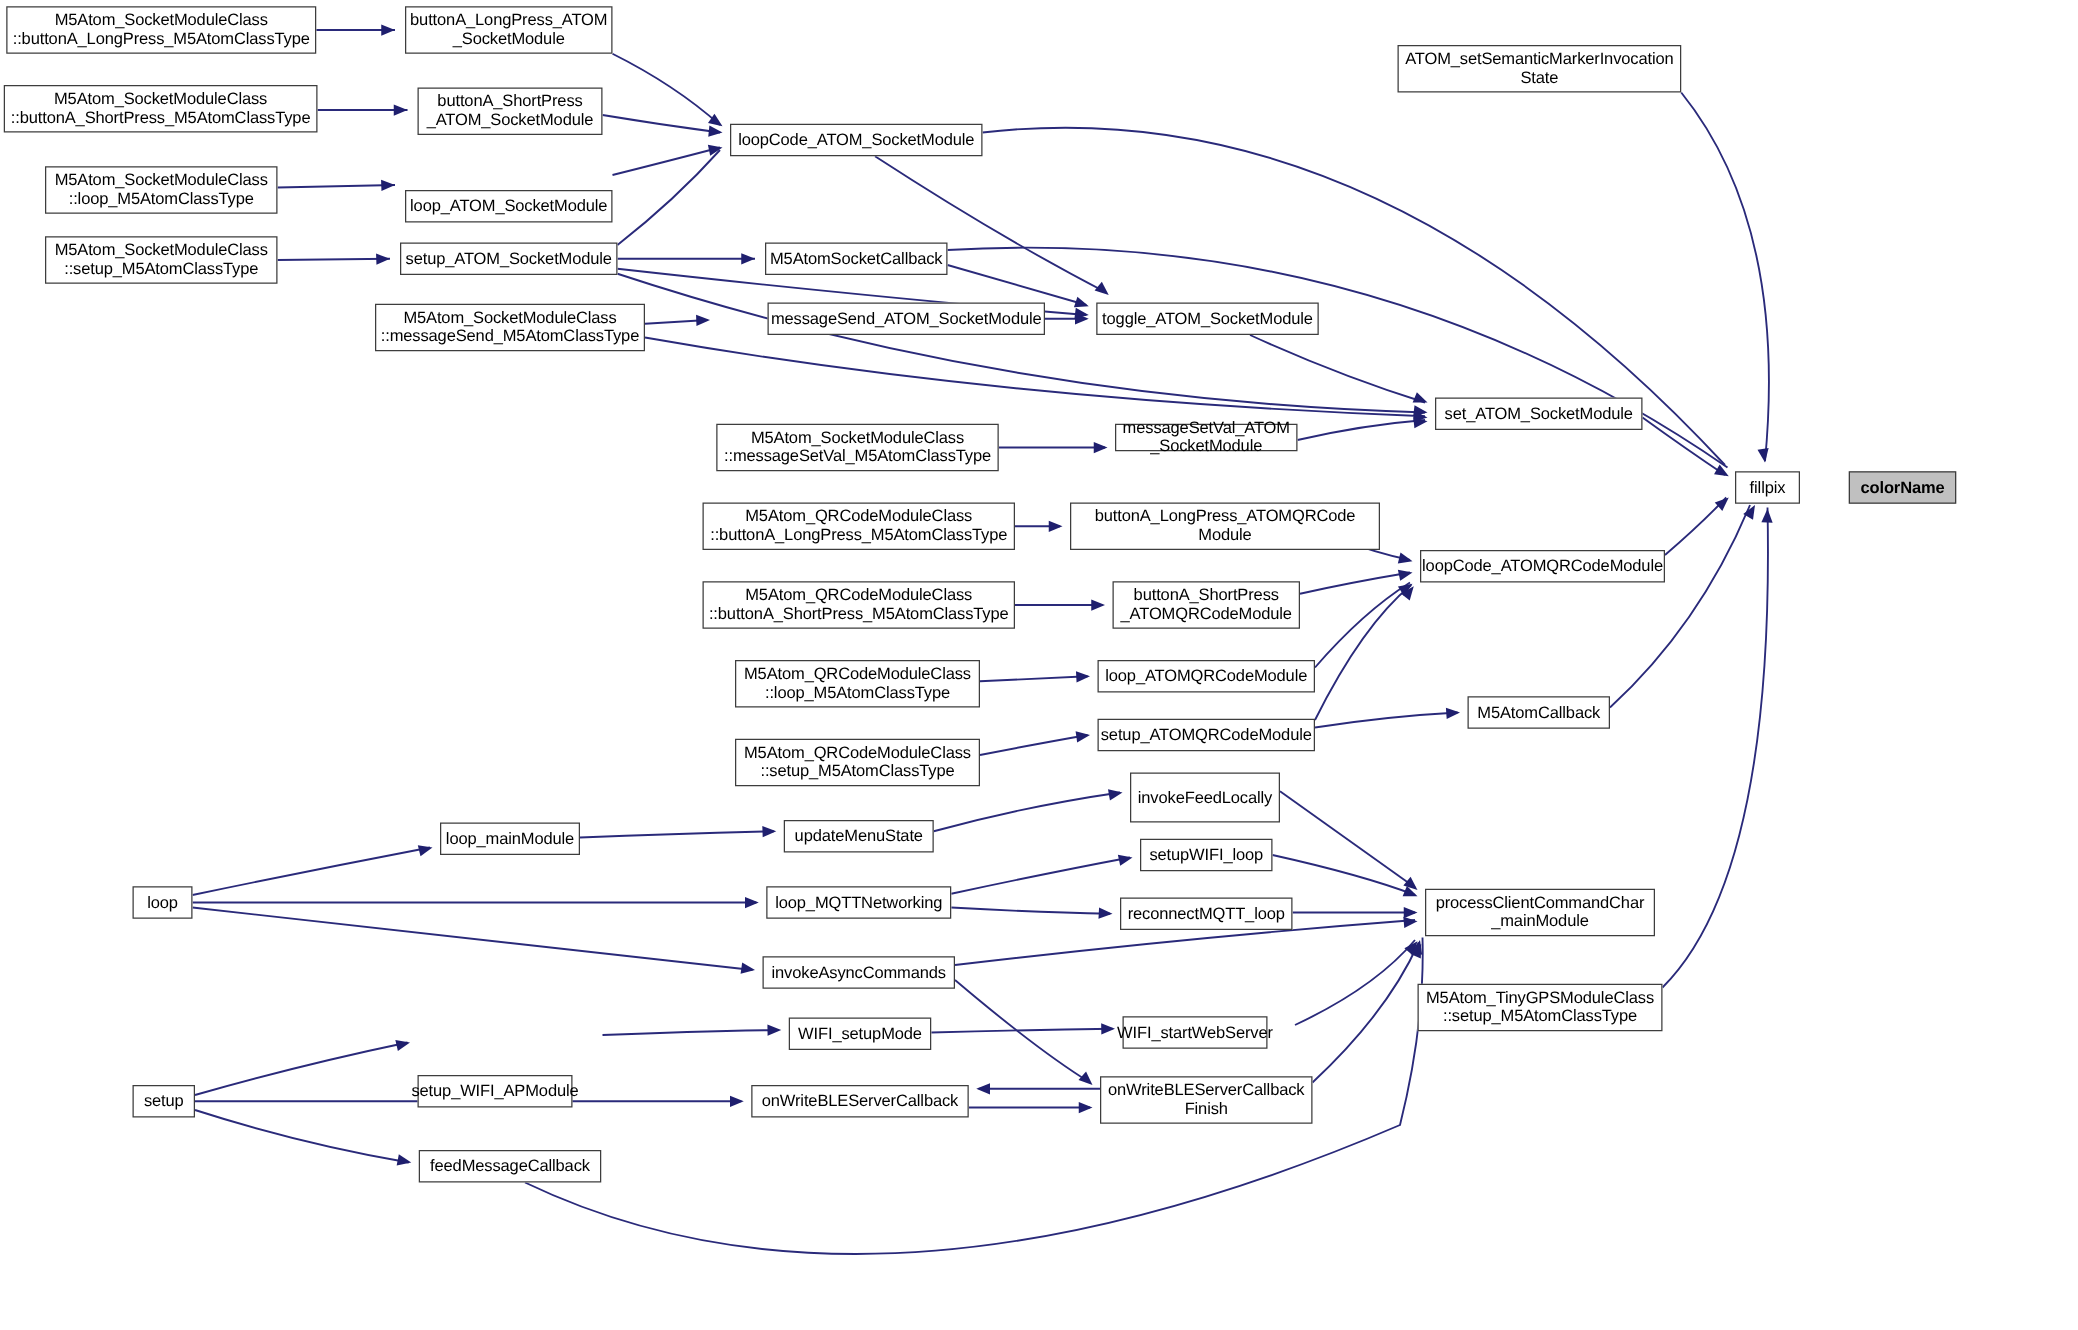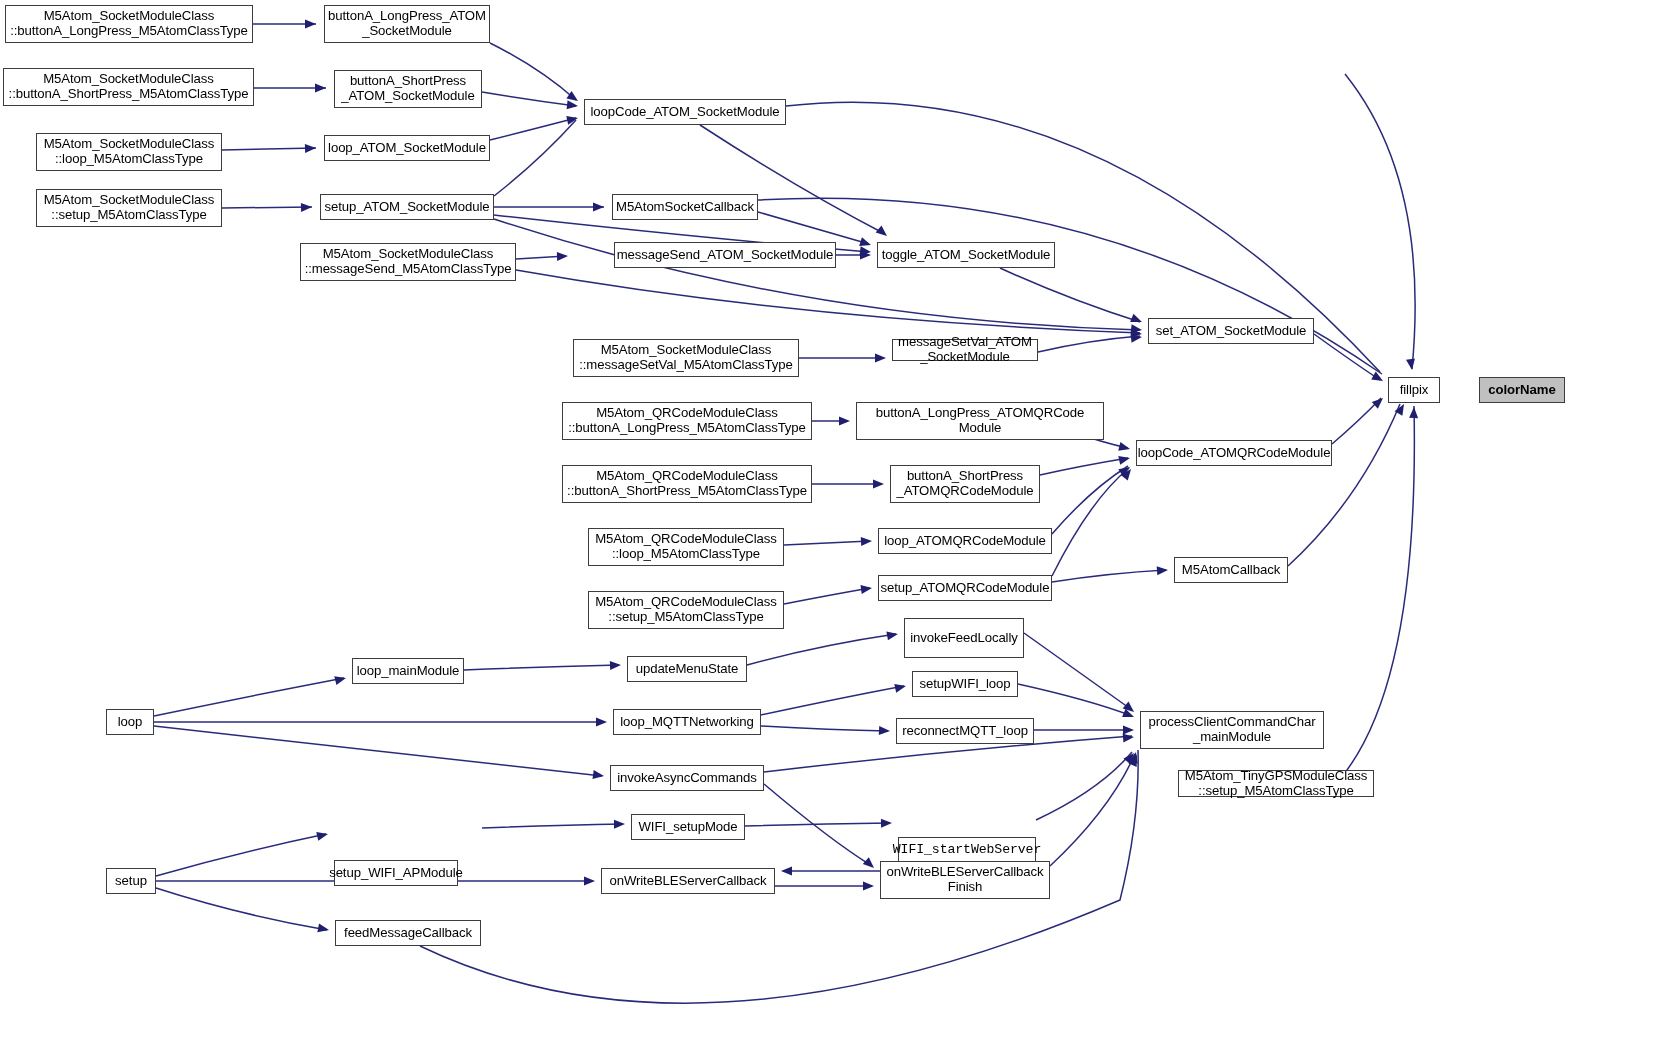--- a/index.html
+++ b/index.html
@@ -188,33 +188,35 @@
       <div class="node-box" style="left: 3px; top: 68px; width: 251px; height: 38px;">M5Atom_SocketModuleClass
 ::buttonA_ShortPress_M5AtomClassType</div>
       <div class="node-box" style="left: 36px; top: 133px; width: 186px; height: 38px;">M5Atom_SocketModuleClass
 ::loop_M5AtomClassType</div>
       <div class="node-box" style="left: 36px; top: 189px; width: 186px; height: 38px;">M5Atom_SocketModuleClass
 ::setup_M5AtomClassType</div>
       <div class="node-box" style="left: 324px; top: 5px; width: 166px; height: 38px;">buttonA_LongPress_ATOM
 _SocketModule</div>
       <div class="node-box" style="left: 334px; top: 70px; width: 148px; height: 38px;">buttonA_ShortPress
 _ATOM_SocketModule</div>
-      <div class="node-box" style="left: 324px; top: 135px; width: 166px; height: 26px;">loop_ATOM_SocketModule</div>
+      <div class="node-box" style="left: 324px; top: 152px; width: 166px; height: 26px;">loop_ATOM_SocketModule</div>
       <div class="node-box" style="left: 320px; top: 194px; width: 174px; height: 26px;">setup_ATOM_SocketModule</div>
       <div class="node-box" style="left: 300px; top: 243px; width: 216px; height: 38px;">M5Atom_SocketModuleClass
 ::messageSend_M5AtomClassType</div>
       <div class="node-box" style="left: 584px; top: 99px; width: 202px; height: 26px;">loopCode_ATOM_SocketModule</div>
       <div class="node-box" style="left: 612px; top: 194px; width: 146px; height: 26px;">M5AtomSocketCallback</div>
       <div class="node-box" style="left: 574px; top: 242px; width: 222px; height: 26px; margin-left: 40px;">messageSend_ATOM_SocketModule</div>
       <div class="node-box" style="left: 877px; top: 242px; width: 178px; height: 26px;">toggle_ATOM_SocketModule</div>
       <div class="node-box" style="left: 573px; top: 339px; width: 226px; height: 38px;">M5Atom_SocketModuleClass
 ::messageSetVal_M5AtomClassType</div>
       <div class="node-box" style="left: 892px; top: 339px; width: 146px; height: 22px;">messageSetVal_ATOM
 _SocketModule</div>
       <div class="node-box" style="left: 1148px; top: 318px; width: 166px; height: 26px;">set_ATOM_SocketModule</div>
+      <div class="node-box" style="left: 1118px; top: 36px; width: 227px; height: 38px;">ATOM_setSemanticMarkerInvocation
+State</div>
       <div class="node-box" style="left: 562px; top: 402px; width: 250px; height: 38px;">M5Atom_QRCodeModuleClass
 ::buttonA_LongPress_M5AtomClassType</div>
       <div class="node-box" style="left: 856px; top: 402px; width: 248px; height: 38px;">buttonA_LongPress_ATOMQRCode
 Module</div>
       <div class="node-box" style="left: 562px; top: 465px; width: 250px; height: 38px;">M5Atom_QRCodeModuleClass
 ::buttonA_ShortPress_M5AtomClassType</div>
       <div class="node-box" style="left: 890px; top: 465px; width: 150px; height: 38px;">buttonA_ShortPress
 _ATOMQRCodeModule</div>
       <div class="node-box" style="left: 1136px; top: 440px; width: 196px; height: 26px;">loopCode_ATOMQRCodeModule</div>
       <div class="node-box" style="left: 588px; top: 528px; width: 196px; height: 38px;">M5Atom_QRCodeModuleClass
@@ -227,25 +229,25 @@
       <div class="node-box" style="left: 904px; top: 618px; width: 120px; height: 40px;">invokeFeedLocally</div>
       <div class="node-box" style="left: 627px; top: 656px; width: 120px; height: 26px;">updateMenuState</div>
       <div class="node-box" style="left: 352px; top: 658px; width: 112px; height: 26px;">loop_mainModule</div>
       <div class="node-box" style="left: 106px; top: 709px; width: 48px; height: 26px;">loop</div>
       <div class="node-box" style="left: 912px; top: 671px; width: 106px; height: 26px;">setupWIFI_loop</div>
       <div class="node-box" style="left: 613px; top: 709px; width: 148px; height: 26px;">loop_MQTTNetworking</div>
       <div class="node-box" style="left: 896px; top: 718px; width: 138px; height: 26px;">reconnectMQTT_loop</div>
       <div class="node-box" style="left: 1140px; top: 711px; width: 184px; height: 38px;">processClientCommandChar
 _mainModule</div>
       <div class="node-box" style="left: 610px; top: 765px; width: 154px; height: 26px;">invokeAsyncCommands</div>
-      <div class="node-box" style="left: 1134px; top: 770px; width: 196px; height: 27px; margin-left: 44px;">M5Atom_TinyGPSModuleClass
+      <div class="node-box" style="left: 1134px; top: 787px; width: 196px; height: 38px;">M5Atom_TinyGPSModuleClass
 ::setup_M5AtomClassType</div>
       <div class="node-box" style="left: 334px; top: 816px; width: 124px; height: 26px; margin-top: 44px;">setup_WIFI_APModule</div>
       <div class="node-box" style="left: 631px; top: 814px; width: 114px; height: 26px;">WIFI_setupMode</div>
-      <div class="node-box" style="left: 898px; top: 837px; width: 138px; height: 26px; font-family: Liberation Mono, monospace;">WIFI_startWebServer</div>
+      <div class="node-box" style="left: 898px; top: 813px; width: 116px; height: 26px;">WIFI_startWebServer</div>
       <div class="node-box" style="left: 106px; top: 868px; width: 50px; height: 26px; text-align: center;">setup</div>
       <div class="node-box" style="left: 601px; top: 868px; width: 174px; height: 26px;">onWriteBLEServerCallback</div>
       <div class="node-box" style="left: 880px; top: 861px; width: 170px; height: 38px;">onWriteBLEServerCallback
 Finish</div>
       <div class="node-box" style="left: 335px; top: 920px; width: 146px; height: 26px;">feedMessageCallback</div>
       <div class="node-box" style="left: 1388px; top: 377px; width: 52px; height: 26px;">fillpix</div>
       <div class="node-box highlight" style="left: 1479px; top: 377px; width: 86px; height: 26px;">colorName</div>
     </div>
 </div>
 

